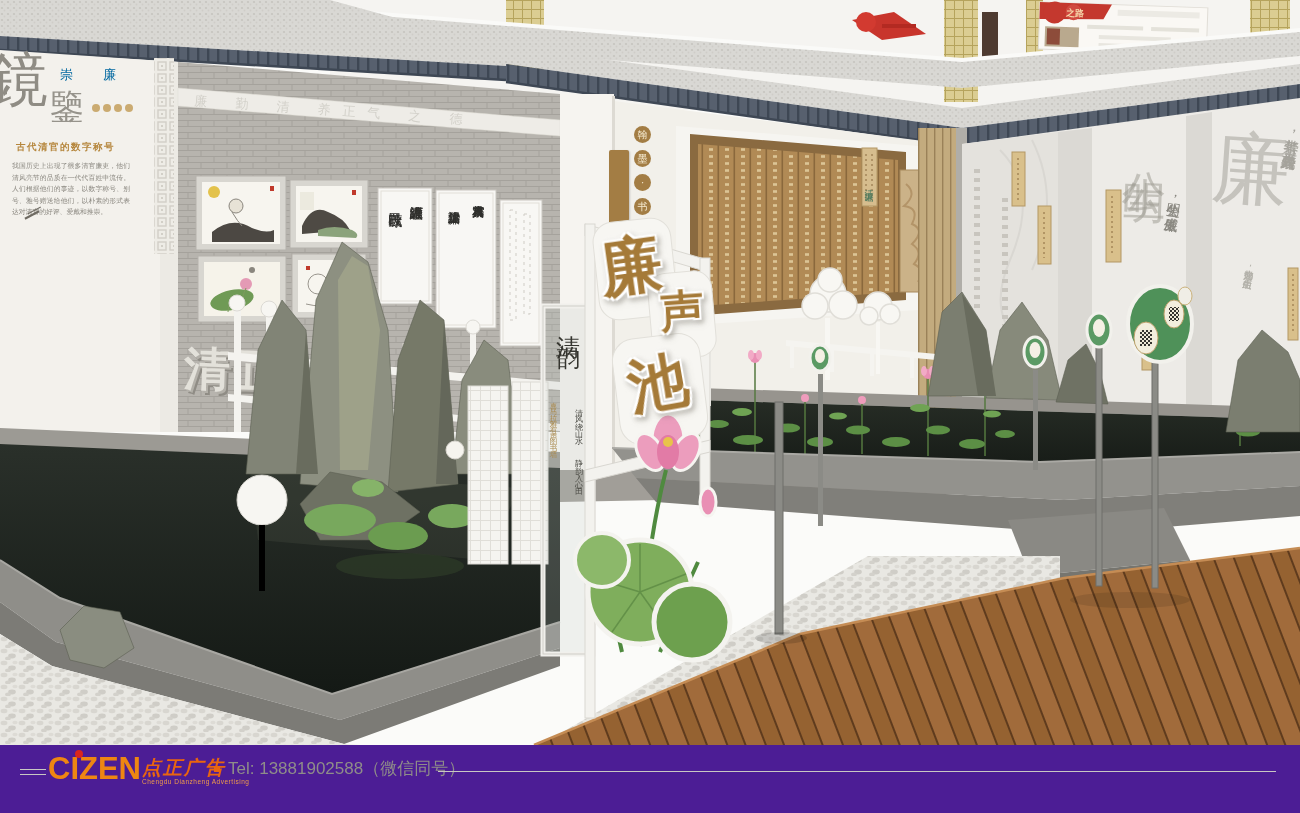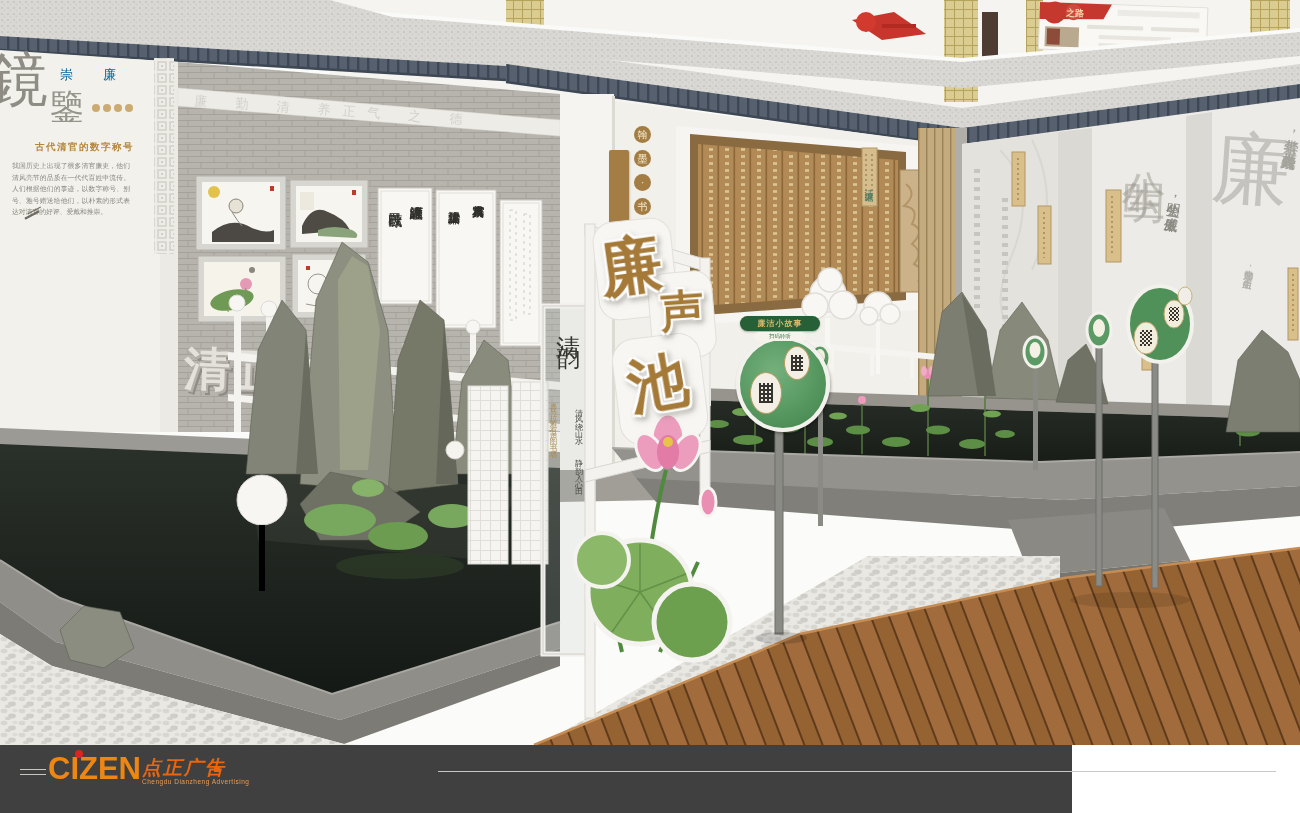--- a/index.html
+++ b/index.html
@@ -251,21 +251,21 @@
   <polygon points="0,432 560,455 560,470 0,447" fill="#a5a29c"></polygon>
   <polygon points="560,470 962,470 962,494 560,502" fill="#a19e98"></polygon>
   <polygon points="962,462 1300,448 1300,478 962,492" fill="url(#walk)"></polygon>
 </g>
 </svg>
 
 <div class="abs kai" style="left:-12px;top:40px;font-size:60px;color:#8f8c84;">鏡</div>
 <div class="abs kai" style="left:50px;top:84px;font-size:34px;color:#96938b;">鑒</div>
 <div class="abs kai" style="left:60px;top:66px;font-size:13px;letter-spacing:13px;color:#0369a1;">崇 廉</div>
 <div class="abs seal-dots" style="left:92px;top:98px;"><i></i><i></i><i></i><i></i></div>
-<div class="abs" style="left:16px;top:141px;font-size:9.5px;font-weight:bold;color:#b5863c;letter-spacing:1.5px;margin-left:19px;">古代清官的数字称号</div>
+<div class="abs" style="left:16px;top:141px;font-size:9.5px;font-weight:bold;color:#b5863c;letter-spacing:1.5px;">古代清官的数字称号</div>
 <div class="abs" style="left:12px;top:160px;width:118px;font-size:6.8px;line-height:1.7;color:#8b8880;text-align:justify;">我国历史上出现了很多清官廉吏，他们清风亮节的品质在一代代百姓中流传。人们根据他们的事迹，以数字称号、别号、雅号赠送给他们，以朴素的形式表达对清官的好评、爱戴和推崇。</div>
 <div class="abs kai" style="left:195px;top:92px;width:460px;font-size:13px;letter-spacing:12px;color:#d3d1ca;transform:rotate(4deg);transform-origin:left top;white-space:nowrap;overflow:hidden;">廉 勤 清 养正气 之 德</div>
 
 <div class="abs kai" style="left:184px;top:340px;font-size:46px;font-weight:bold;letter-spacing:8px;color:#e3e1da;
             text-shadow:2px 2px 0 #b3b0a9,4px 4px 0 #8f8c85;transform:rotate(2deg);">清正</div>
 <div class="abs kai" style="left:396px;top:332px;font-size:48px;font-weight:bold;color:#e3e1da;
             text-shadow:2px 2px 0 #b3b0a9,4px 4px 0 #8f8c85;transform:rotate(2deg);">廉</div>
 
 <div class="abs kai v" style="left:406px;top:196px;height:104px;font-size:13px;color:#2f2f2c;transform:rotate(1.5deg);">維纏謹人曠源</div>
 <div class="abs kai v" style="left:386px;top:202px;height:96px;font-size:14px;color:#2f2f2c;transform:rotate(1.5deg);">民茂歡咏</div>
@@ -544,41 +544,31 @@
 </svg>
 
 <div class="abs kai cutout" style="left:600px;top:224px;font-size:62px;font-weight:bold;color:#a57a38;transform:rotate(-8deg);">廉</div>
 <div class="abs kai cutout" style="left:660px;top:282px;font-size:44px;font-weight:bold;color:#a57a38;transform:rotate(-4deg);">声</div>
 <div class="abs kai cutout" style="left:628px;top:344px;font-size:60px;font-weight:bold;color:#a57a38;transform:rotate(-10deg);">池</div>
 
 <div class="abs kai v" style="left:552px;top:316px;height:80px;font-size:24px;color:#35352f;letter-spacing:10px;">清韵</div>
 <div class="abs v" style="left:548px;top:396px;height:236px;font-size:7.5px;color:#a98a4e;letter-spacing:6px;">喜马拉雅有声图书墙</div>
 <div class="abs v" style="left:572px;top:402px;height:248px;font-size:8px;color:#4c4c46;letter-spacing:7px;">清风绕山水 静韵入心田</div>
 
-<div class="abs sp1" style="left:734px;top:316px;">
-  <div class="leaf"></div>
-  <div class="banner">廉洁小故事</div>
-  <div class="pill">扫码聆听</div>
-  <div class="qroval" style="left:50px;top:30px;width:24px;height:32px;">
-    <div class="qr" style="width:12px;height:16px;"></div>
-  </div>
-  <div class="qroval" style="left:16px;top:56px;width:30px;height:40px;">
-    <div class="qr" style="width:14px;height:20px;"></div>
-  </div>
+
+<div class="abs" style="left:24px;top:214px;width:16px;height:2px;background:#6e6a62;transform:rotate(-28deg);box-shadow:4px -3px 0 -0.5px #6e6a62;"></div>
+
 </div>
 
-<div class="abs" style="left:24px;top:214px;width:16px;height:2px;background:#6e6a62;transform:rotate(-28deg);box-shadow:4px -3px 0 -0.5px #6e6a62;"></div>
-
-</div>
-
-<div class="abs" style="left:0;top:745px;width:1072px;height:68px;background:#404040;">
+<div class="abs" style="left:0;top:745px;width:1300px;height:68px;background:#4c1d95;">
   <div class="abs" style="left:20px;top:24px;width:26px;height:4px;border-top:1px solid #c9c7c3;border-bottom:1px solid #c9c7c3;"></div>
   <div class="abs" style="left:48px;top:8px;width:100px;height:34px;">
     <span class="logo-word">CIZEN</span>
     <span class="logo-dot"></span>
   </div>
   <div class="abs kai" style="left:142px;top:10px;font-size:19px;font-weight:bold;color:#e9650f;letter-spacing:2px;font-style:italic;">点正广告</div>
   <div class="abs" style="left:142px;top:33px;font-size:6.5px;color:#f09b4a;letter-spacing:0.5px;">Chengdu Dianzheng Advertising</div>
   <div class="abs" style="left:214px;top:21px;width:6px;height:6px;background:#e9650f;"></div>
+  <div class="abs" style="left:228px;top:12px;font-size:17px;color:#8f8d89;">Tel: 13881902588（微信同号）</div>
   <div class="abs footer-line" style="left:438px;top:26px;width:838px;"></div>
 </div>
 
 </div>
 
 </body></html>

